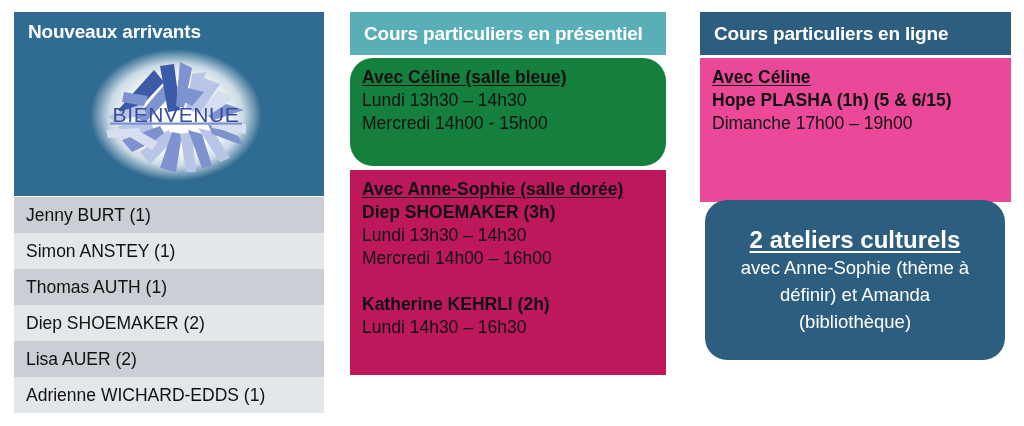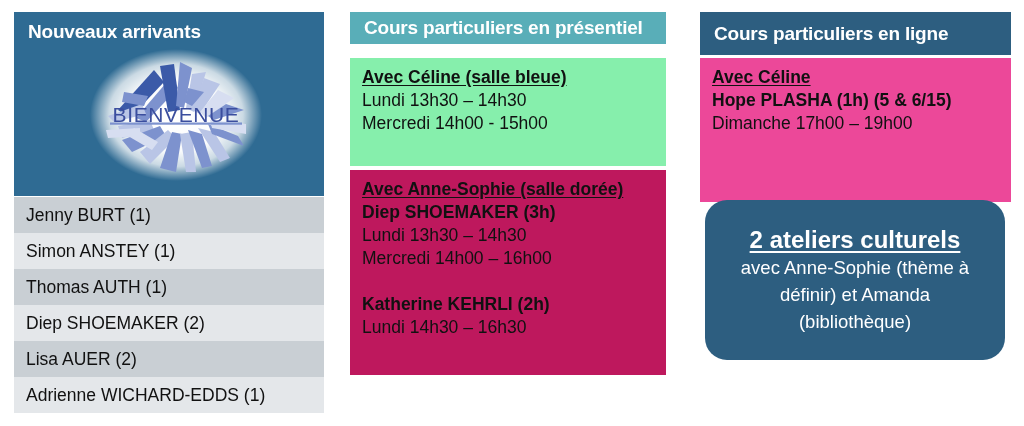--- a/index.html
+++ b/index.html
@@ -65,26 +65,27 @@
     align-items: center;
     padding-left: 12px;
     font-size: 17.5px;
     color: #111111;
   }
   .list-row.odd  { background: #C9CFD4; }
   .list-row.even { background: #E4E7EA; }
 
   
   #mid-header {
-    left: 350px; top: 12px; width: 316px; height: 32px;
+    left: 350px; top: 12px; width: 316px; height: 43px;
     background: #59AEB8;
   }
   #mid-block-1 {
     left: 350px; top: 58px; width: 316px; height: 108px;
-    background: #86efac;
+    background: #15803d;
+    border-radius: 23px;
   }
   #mid-block-2 {
     left: 350px; top: 170px; width: 316px; height: 205px;
     background: #be185d;
   }
 
   
   #right-header {
     left: 700px; top: 12px; width: 311px; height: 43px;
     background: #2D5E80;

